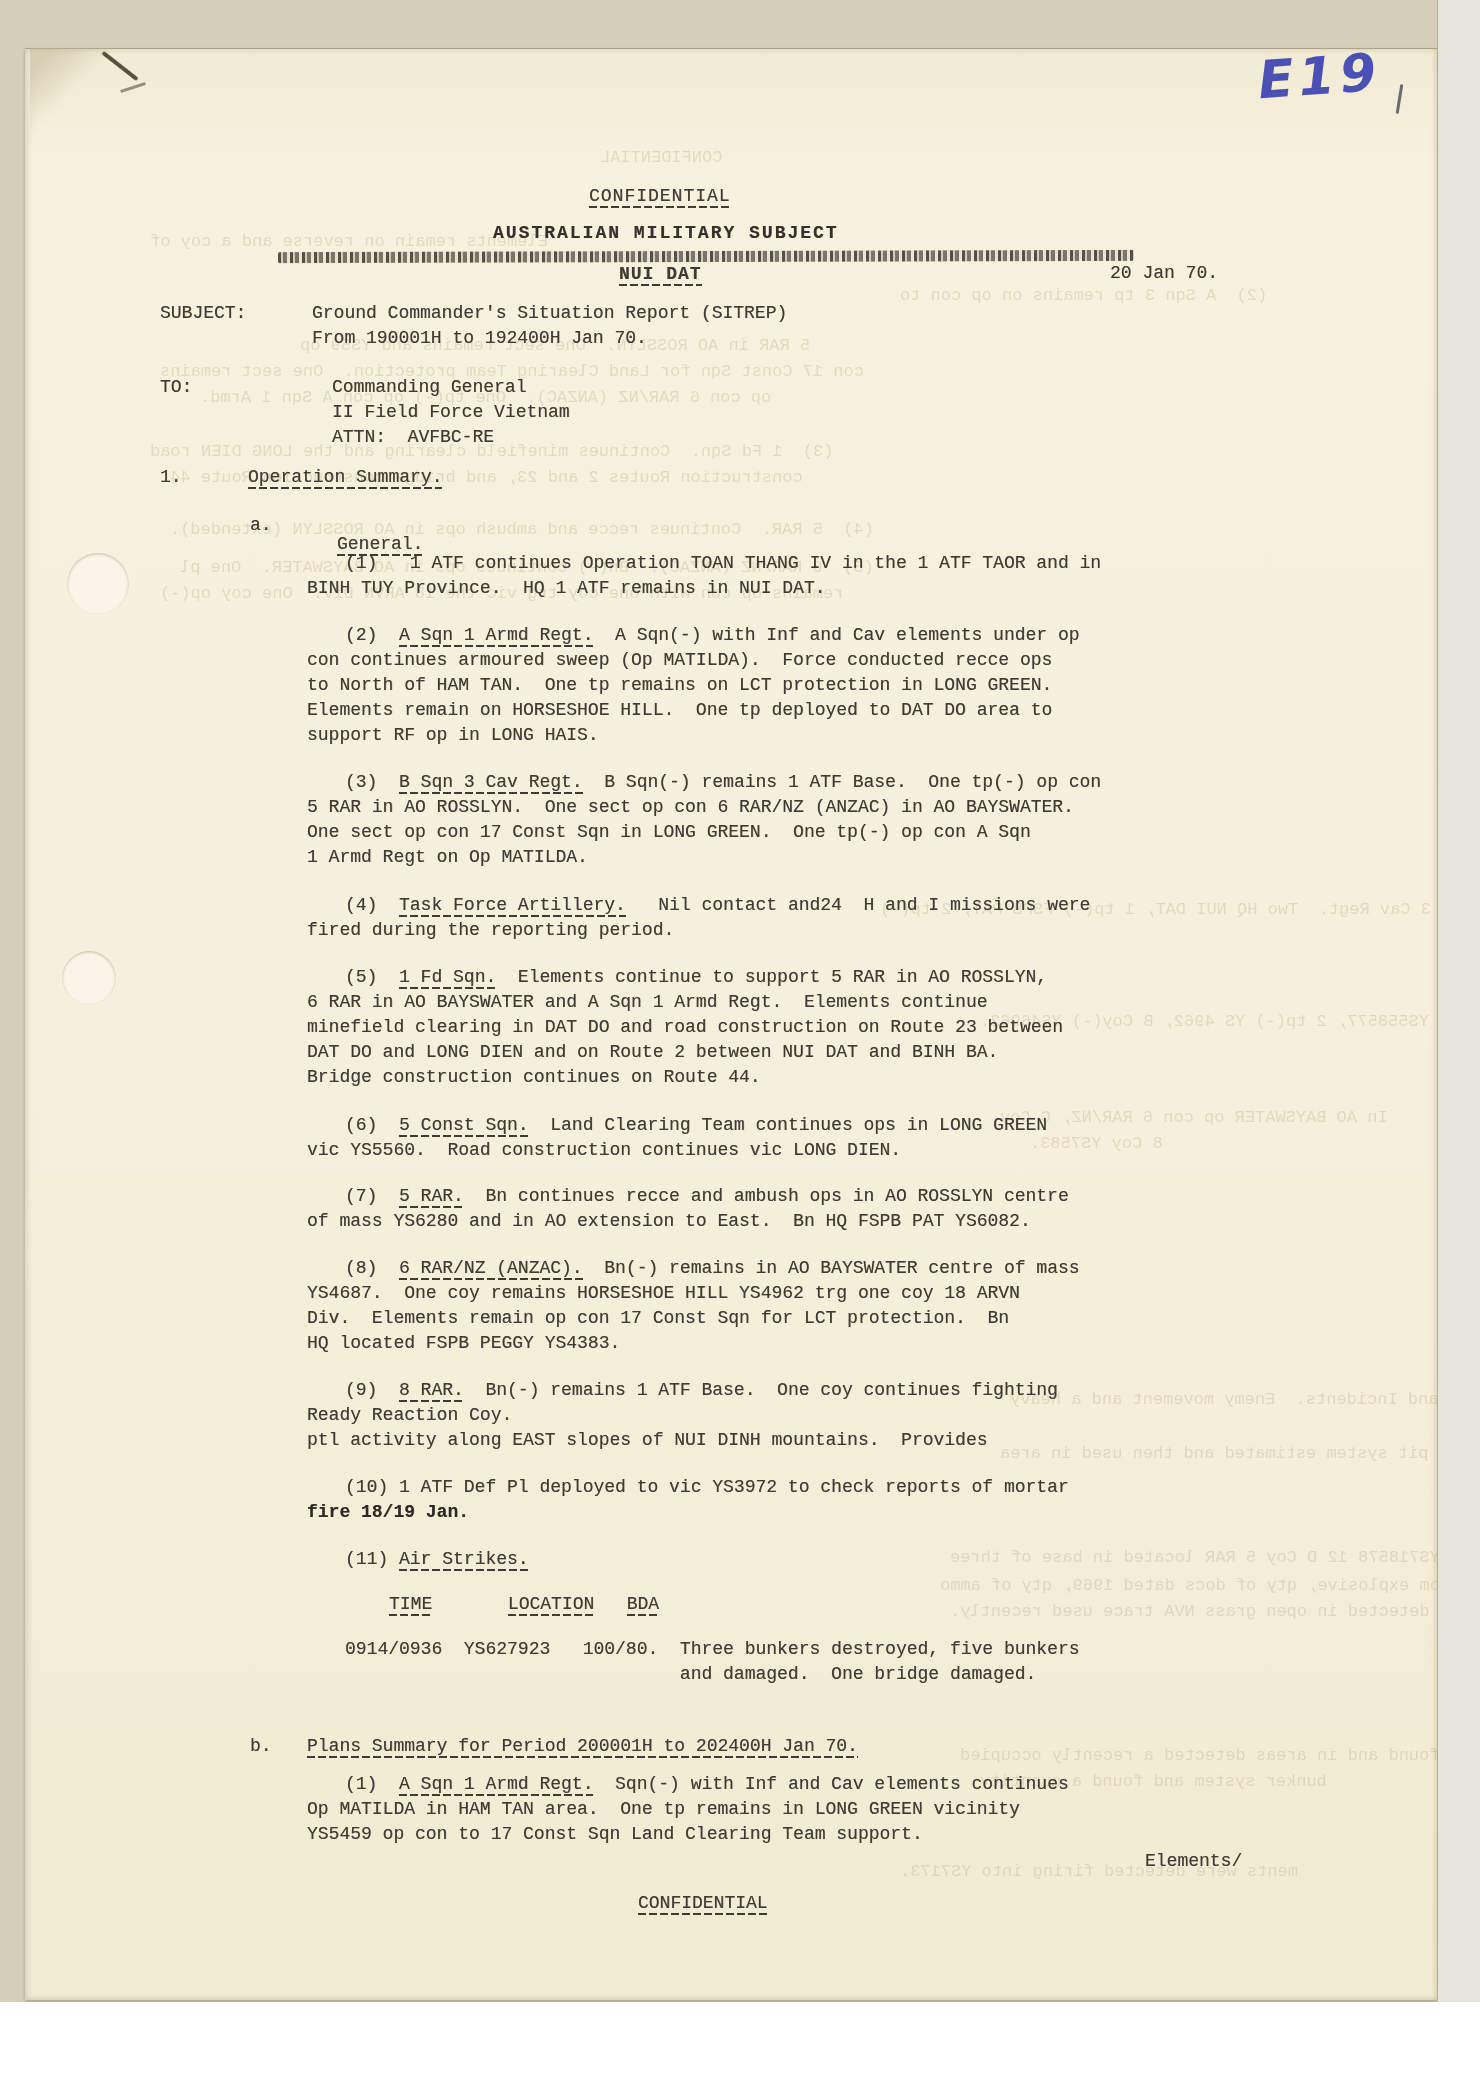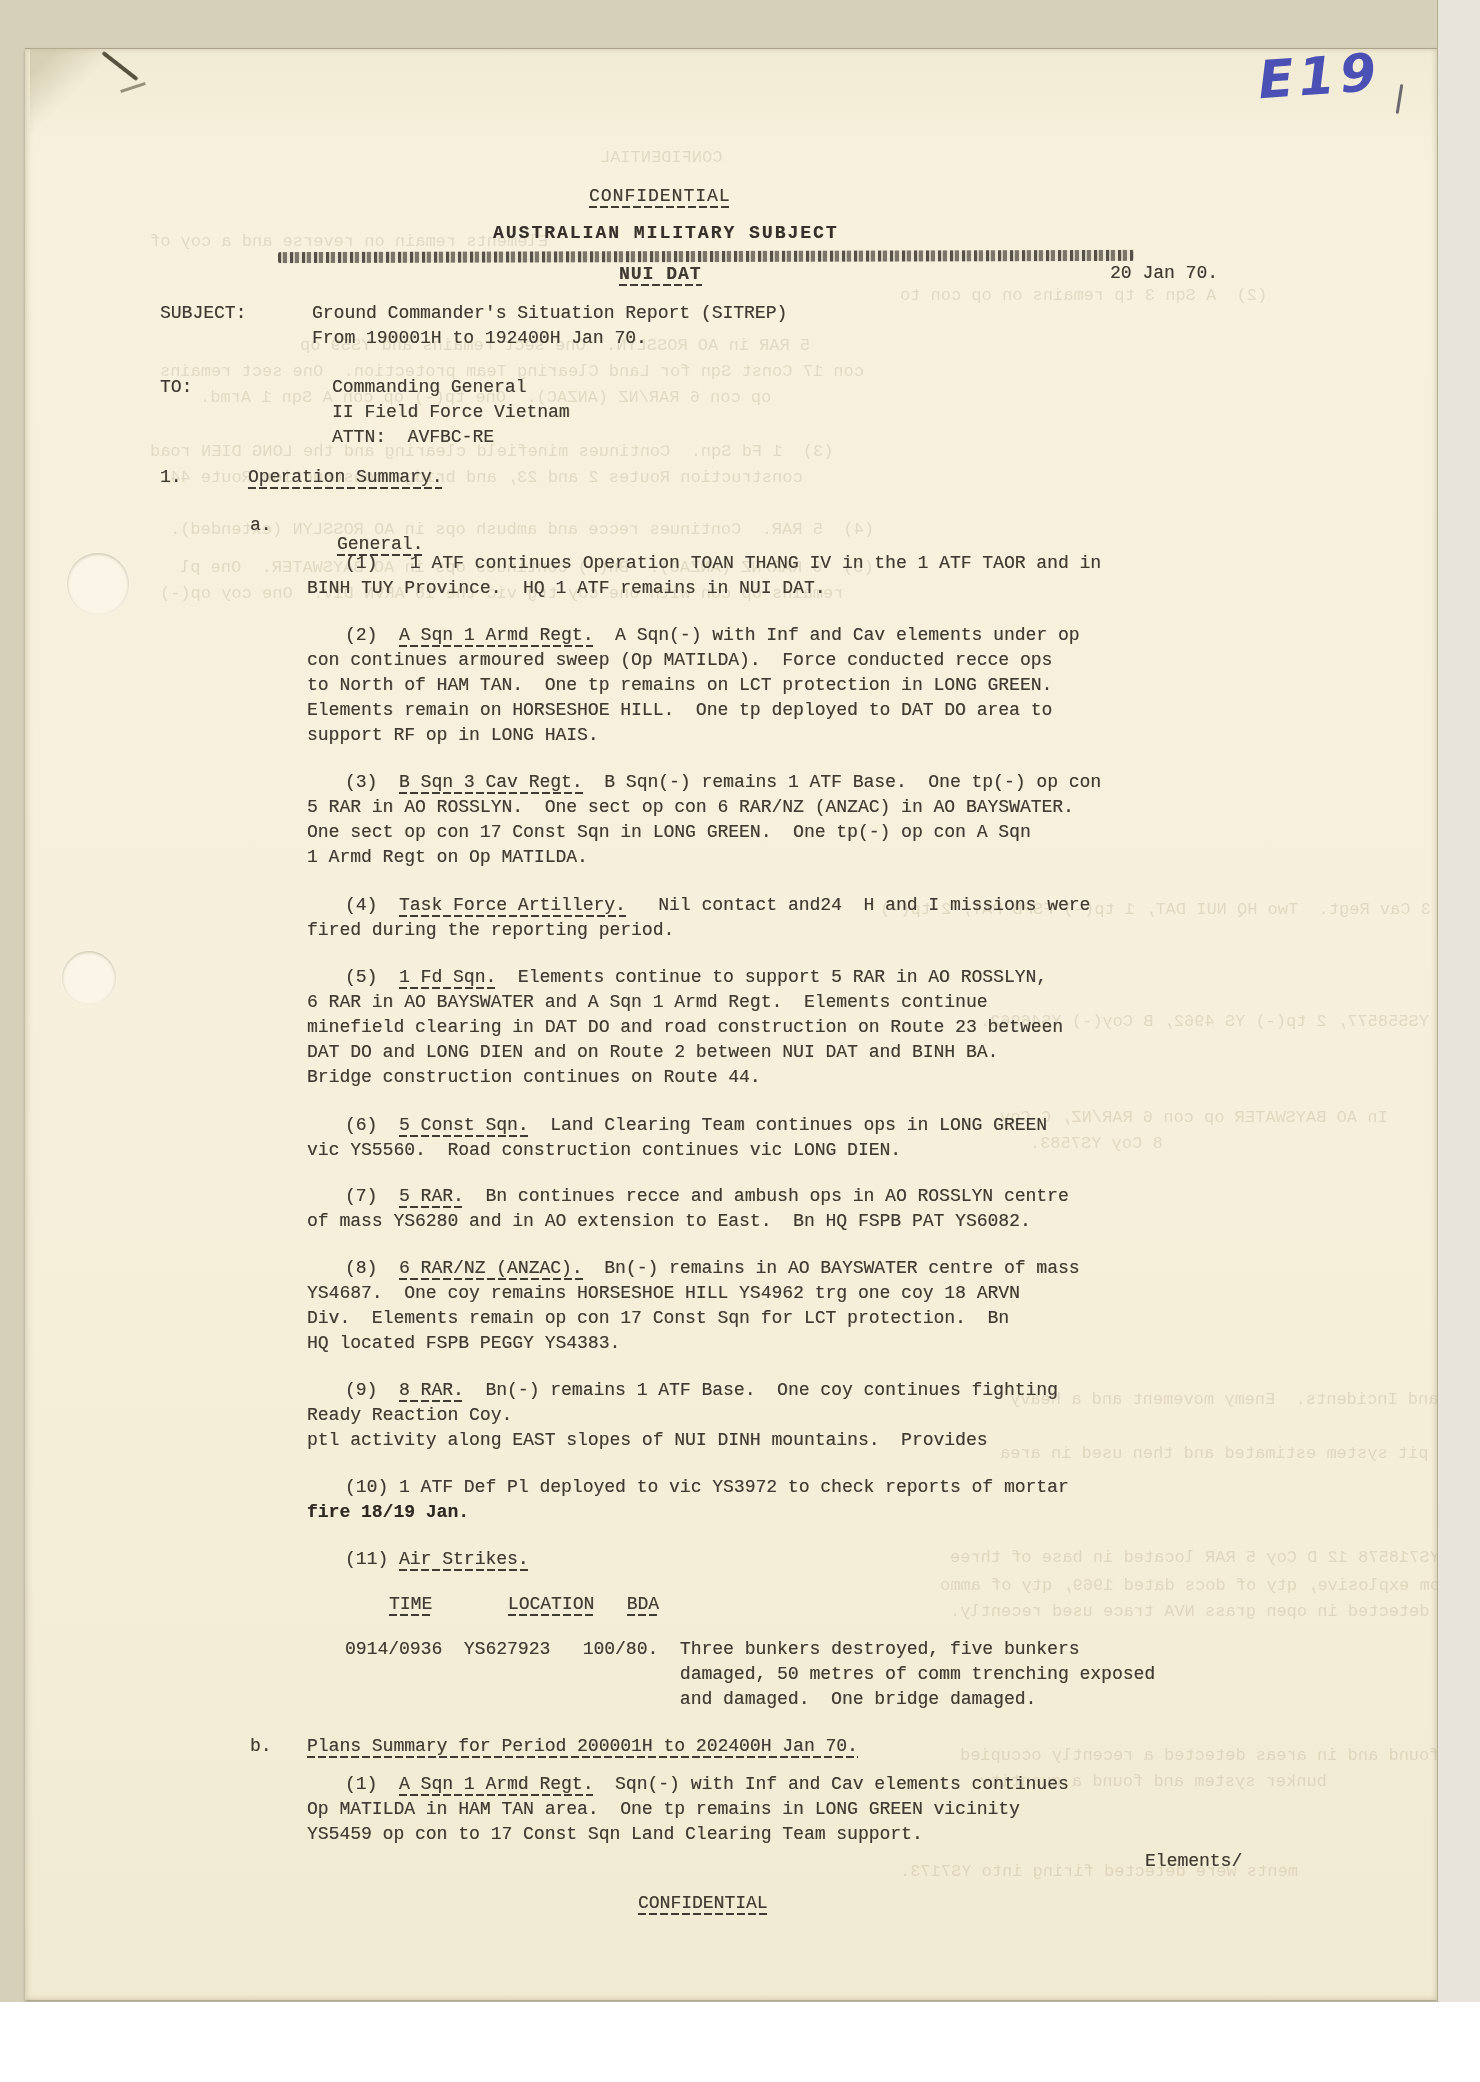--- a/index.html
+++ b/index.html
@@ -100,21 +100,21 @@
   <div class="mono hang" style="left:307px;top:893px;"><div class="pline first">(4)  <span class="u">Task Force Artillery.</span>   Nil contact and24  H and I missions were</div><div class="pline">fired during the reporting period.</div></div>
   <div class="mono hang" style="left:307px;top:965px;"><div class="pline first">(5)  <span class="u">1 Fd Sqn.</span>  Elements continue to support 5 RAR in AO ROSSLYN,</div><div class="pline">6 RAR in AO BAYSWATER and A Sqn 1 Armd Regt.  Elements continue</div><div class="pline">minefield clearing in DAT DO and road construction on Route 23 between</div><div class="pline">DAT DO and LONG DIEN and on Route 2 between NUI DAT and BINH BA.</div><div class="pline">Bridge construction continues on Route 44.</div></div>
   <div class="mono hang" style="left:307px;top:1113px;"><div class="pline first">(6)  <span class="u">5 Const Sqn.</span>  Land Clearing Team continues ops in LONG GREEN</div><div class="pline">vic YS5560.  Road construction continues vic LONG DIEN.</div></div>
   <div class="mono hang" style="left:307px;top:1184px;"><div class="pline first">(7)  <span class="u">5 RAR.</span>  Bn continues recce and ambush ops in AO ROSSLYN centre</div><div class="pline">of mass YS6280 and in AO extension to East.  Bn HQ FSPB PAT YS6082.</div></div>
   <div class="mono hang" style="left:307px;top:1256px;"><div class="pline first">(8)  <span class="u">6 RAR/NZ (ANZAC).</span>  Bn(-) remains in AO BAYSWATER centre of mass</div><div class="pline">YS4687.  One coy remains HORSESHOE HILL YS4962 trg one coy 18 ARVN</div><div class="pline">Div.  Elements remain op con 17 Const Sqn for LCT protection.  Bn</div><div class="pline">HQ located FSPB PEGGY YS4383.</div></div>
   <div class="mono hang" style="left:307px;top:1378px;"><div class="pline first">(9)  <span class="u">8 RAR.</span>  Bn(-) remains 1 ATF Base.  One coy continues fighting</div><div class="pline">Ready Reaction Coy.</div><div class="pline">ptl activity along EAST slopes of NUI DINH mountains.  Provides</div></div>
   <div class="mono hang" style="left:307px;top:1475px;"><div class="pline first">(10) 1 ATF Def Pl deployed to vic YS3972 to check reports of mortar</div><div class="pline"><span class="b">fire 18/19 Jan.</span></div></div>
   <div class="mono hang" style="left:307px;top:1547px;"><div class="pline first">(11) <span class="u">Air Strikes.</span></div></div>
 
   <div class="mono" style="left:345px;top:1592px;margin-left:44px;"><div class="pline first"><span class="u">TIME</span>       <span class="u">LOCATION</span>   <span class="u">BDA</span></div></div>
-  <div class="mono" style="left:345px;top:1637px;"><div class="pline first">0914/0936  YS627923   100/80.  Three bunkers destroyed, five bunkers</div><div class="pline">                               damaged, 50 metres of comm trenching exposed</div><div class="pline">                               and damaged.  One bridge damaged.</div></div>
+  <div class="mono" style="left:345px;top:1637px;"><div class="pline first">0914/0936  YS627923   100/80.  Three bunkers destroyed, five bunkers</div><div class="pline">                               and damaged.  One bridge damaged.</div></div>
 
   <div class="mono" style="left:250px;top:1734px;">b.</div>
   <div class="mono" style="left:307px;top:1734px;"><span class="u">Plans Summary for Period 200001H to 202400H Jan 70.</span></div>
 
   <div class="mono hang" style="left:307px;top:1772px;"><div class="pline first">(1)  <span class="u">A Sqn 1 Armd Regt.</span>  Sqn(-) with Inf and Cav elements continues</div><div class="pline">Op MATILDA in HAM TAN area.  One tp remains in LONG GREEN vicinity</div><div class="pline">YS5459 op con to 17 Const Sqn Land Clearing Team support.</div></div>
 
   <div class="mono" style="left:1145px;top:1849px;">Elements/</div>
   <div class="mono" style="left:638px;top:1891px;"><span class="u">CONFIDENTIAL</span></div>
 
   <div class="scan-right-strip"></div>

